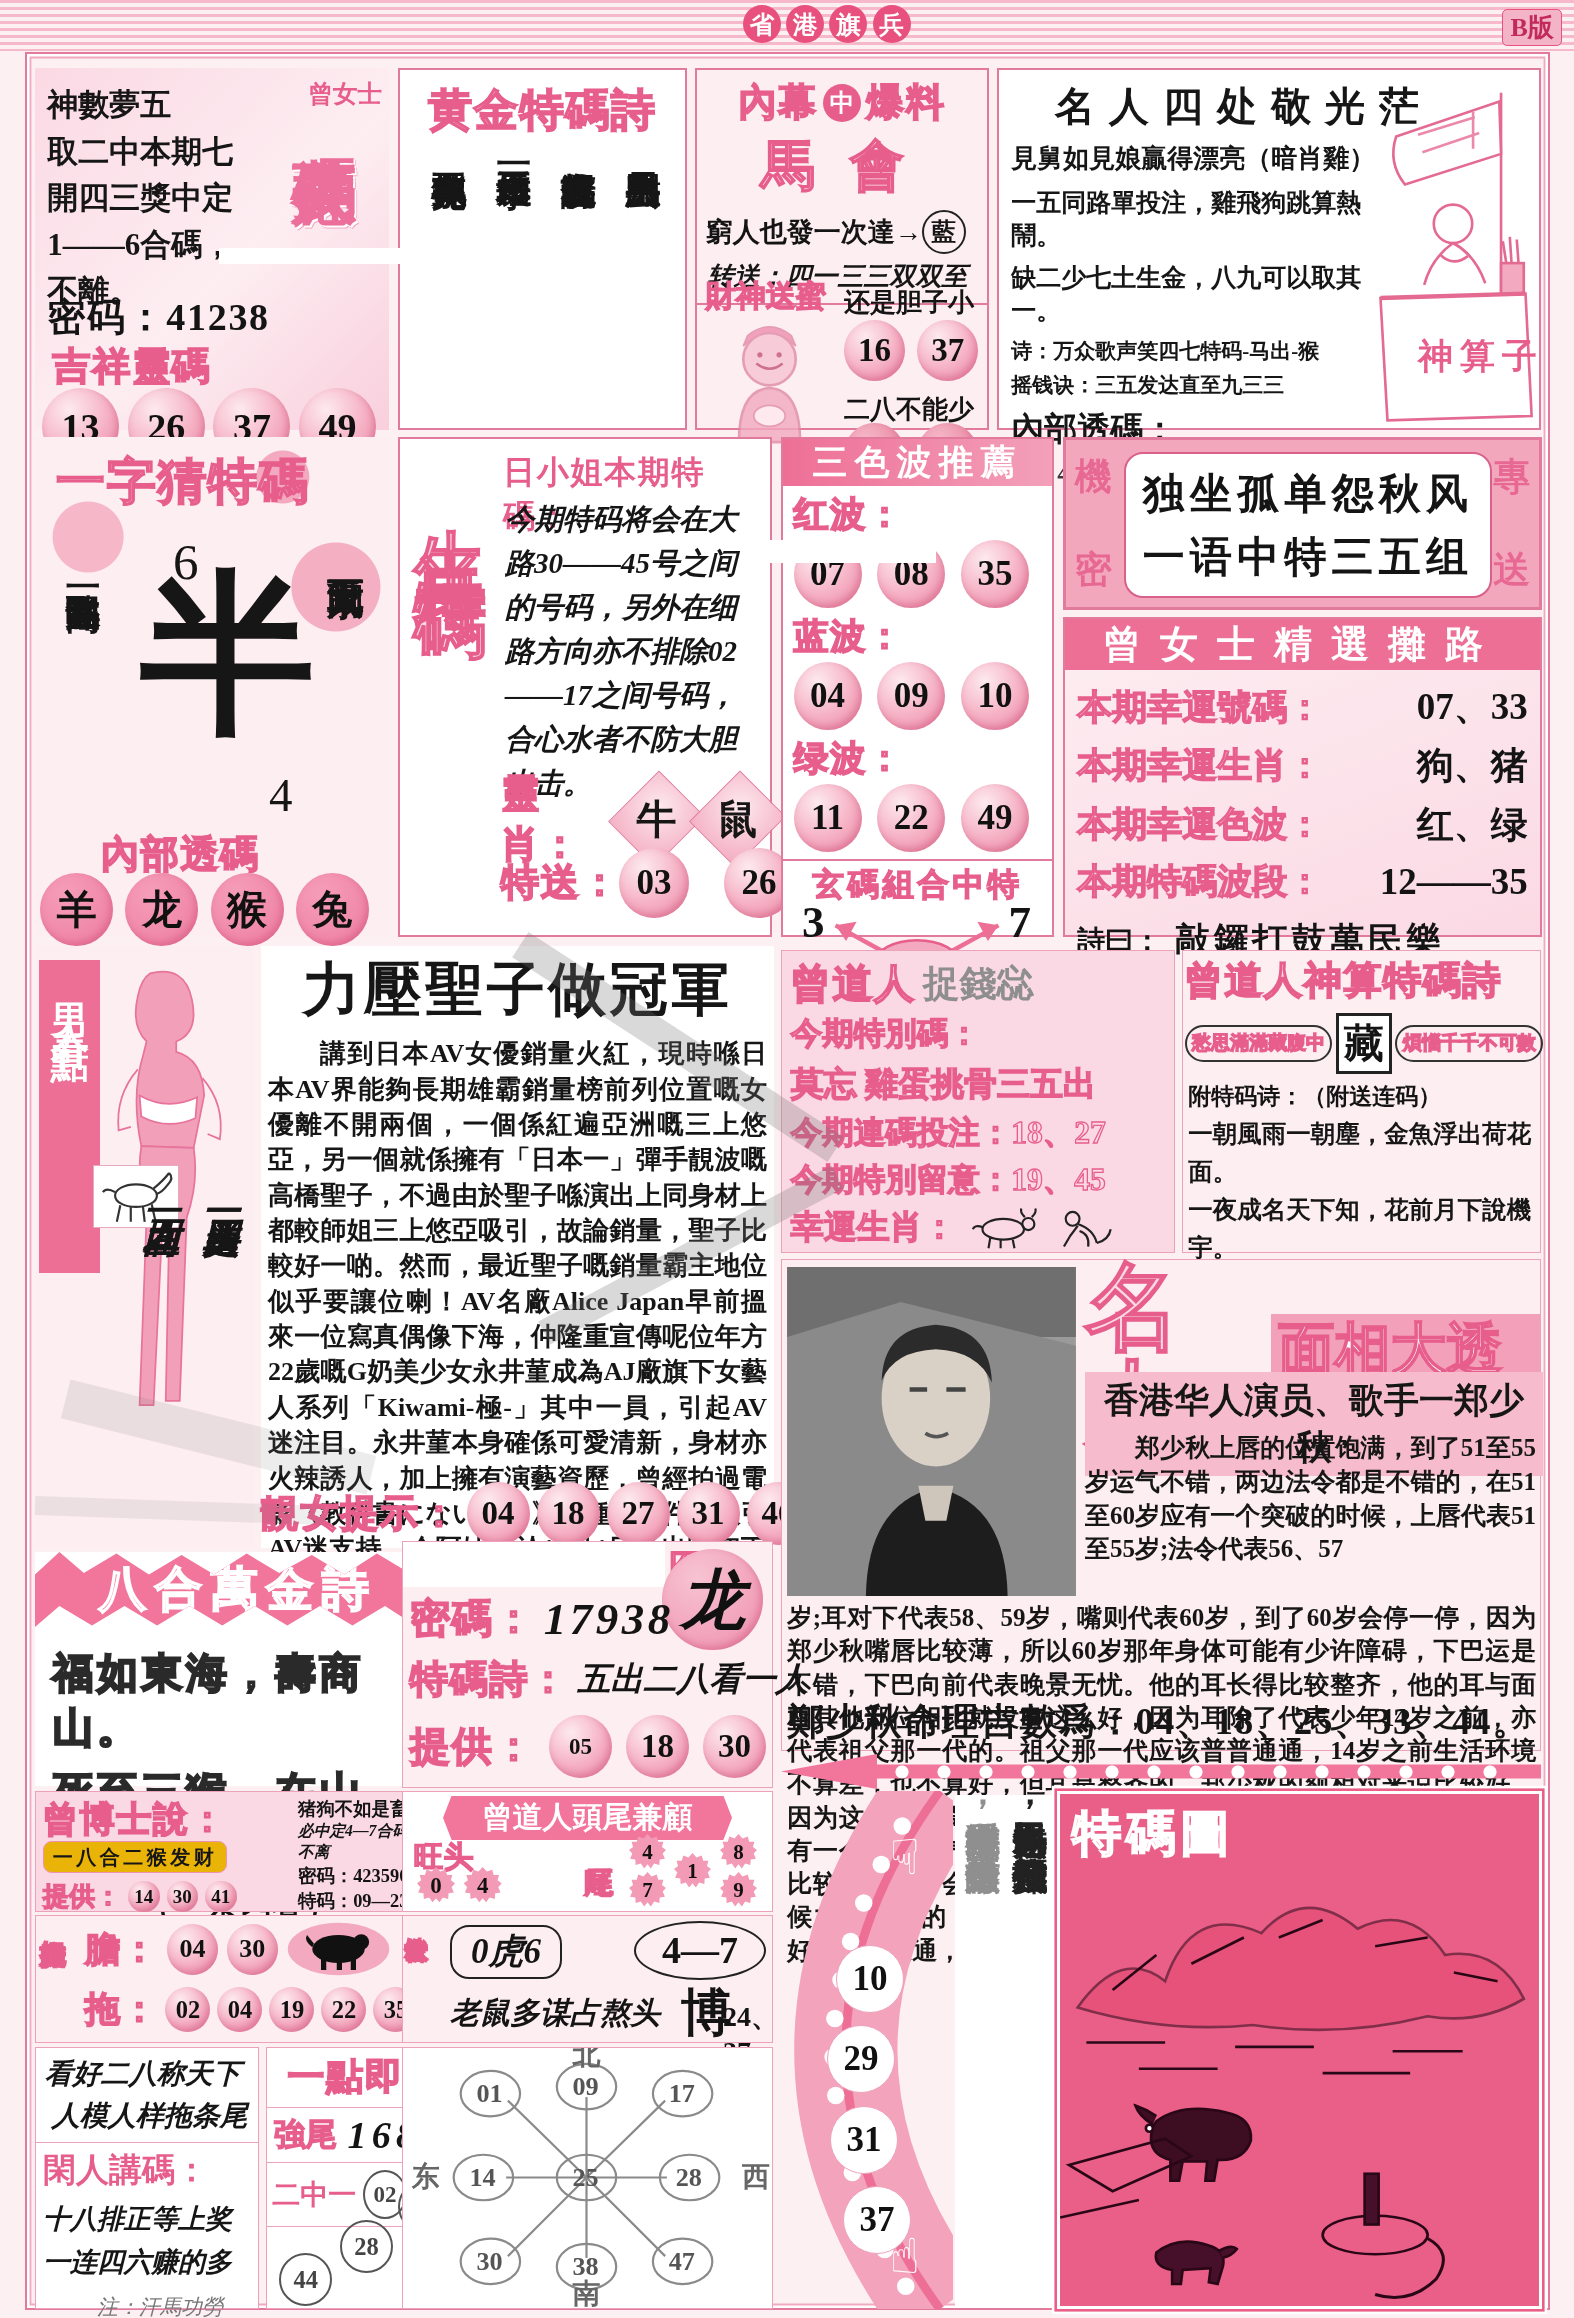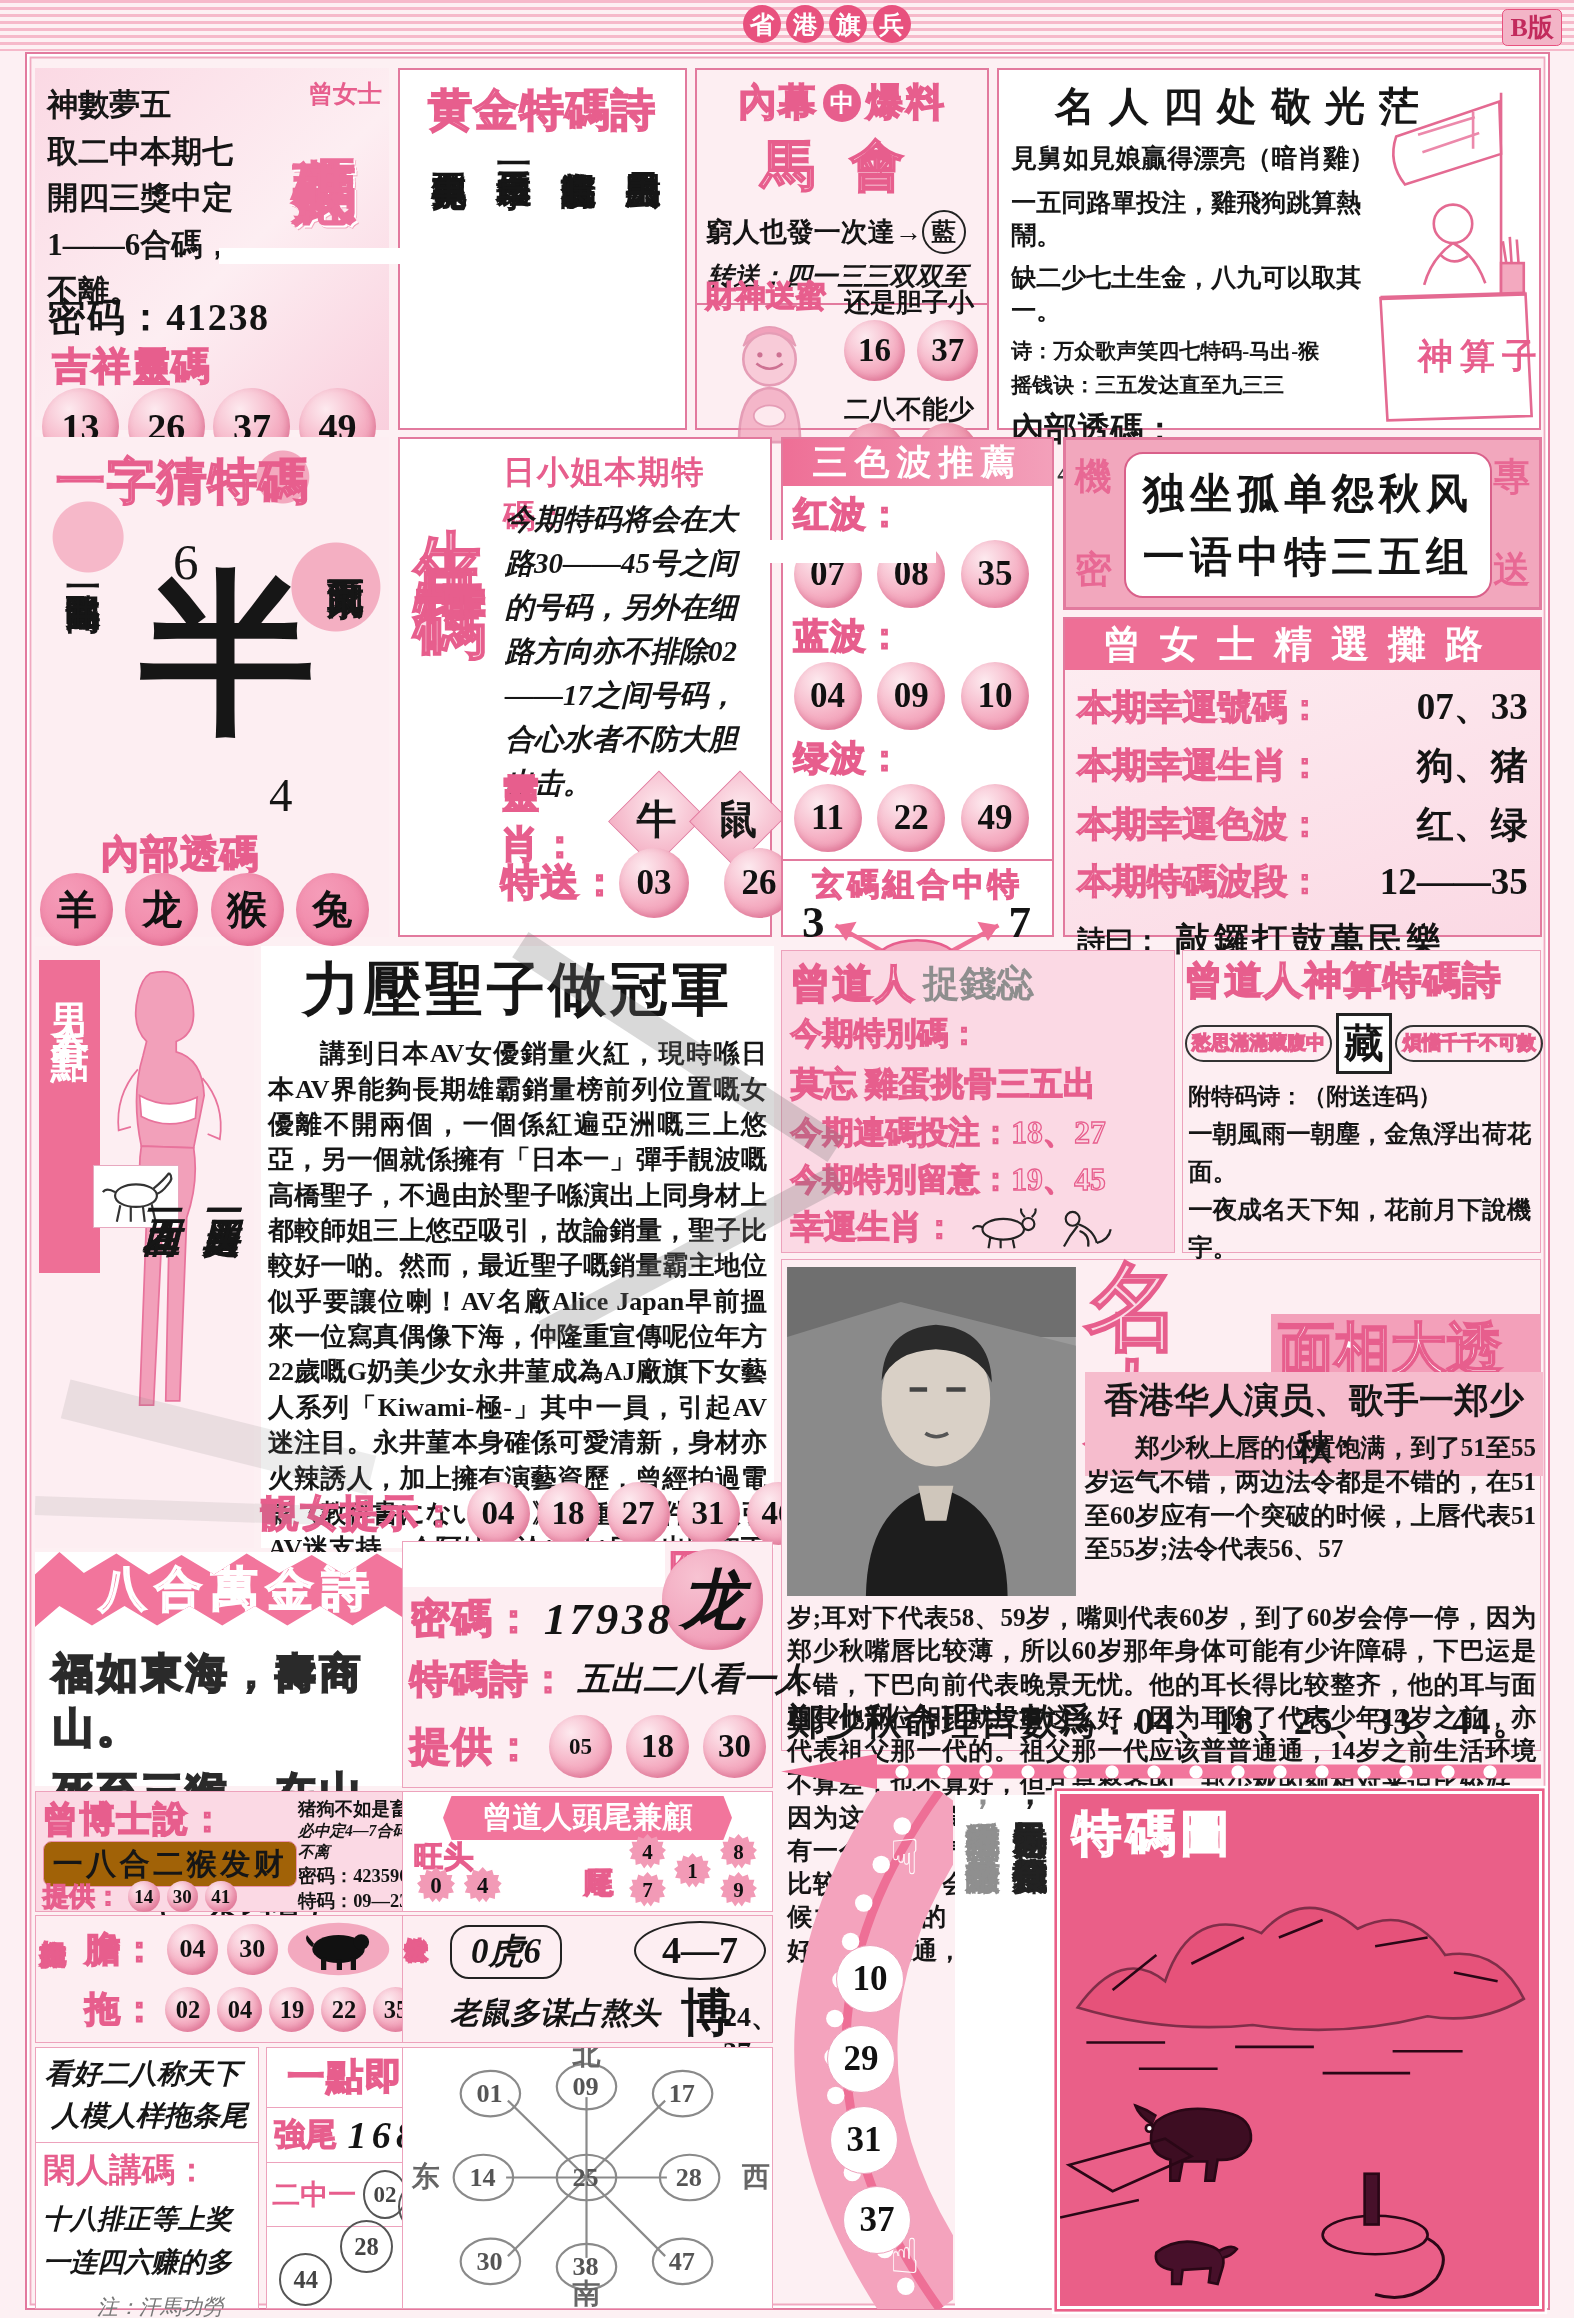--- a/index.html
+++ b/index.html
@@ -394,21 +394,21 @@
        display:flex;align-items:center;justify-content:center;">
     <span class="bub" style="font-size:47px;-webkit-text-stroke-color:#fff;color:#f2759c;letter-spacing:8.7px;">八合萬金詩</span>
   </div>
   <div class="bubD" style="font-size:41px;margin:19px 0 0 17.5px;letter-spacing:3.5px;">福如東海，壽商山。</div>
   <div class="bubD" style="font-size:41px;margin:8.7px 0 0 17.5px;letter-spacing:3.5px;">死至三猴，在山頭。</div>
   <div class="blk" style="font-size:33px;margin:10.5px 0 0 105px;">（三亲四眷）</div>
 </div>
 
 <div class="box pbl" style="left:35px;top:1791px;width:407px;height:121px;background:#fbd9e4;">
   <div class="bub" style="font-size:35px;margin:3.5px 0 0 7px;">曾博士說：</div>
-  <div style="position:absolute;left:7px;top:49px;background:#a16207;border:1.7px solid #ec93b1;border-radius:8.7px;font-size:30px;font-weight:bold;padding:1.7px 8.7px;letter-spacing:3.5px;">一八合二猴发财</div>
+  <div style="position:absolute;left:7px;top:49px;background:#eab308;border:1.7px solid #ec93b1;border-radius:8.7px;font-size:20px;font-weight:bold;padding:1.7px 8.7px;letter-spacing:3.5px;">一八合二猴发财</div>
   <div class="row" style="position:absolute;left:7px;top:87px;gap:7px;">
     <span class="bubS" style="font-size:26px;">提供：</span>
     <div class="ball" style="width:31.5px;height:31.5px;font-size:19px;">14</div>
     <div class="ball" style="width:31.5px;height:31.5px;font-size:19px;">30</div>
     <div class="ball" style="width:31.5px;height:31.5px;font-size:19px;">41</div>
   </div>
   <div style="position:absolute;left:262px;top:3.5px;width:140px;">
     <div class="blk" style="font-size:18.4px;">猪狗不如是畜生</div>
     <div class="hand" style="font-size:15.7px;font-weight:bold;">必中定4—7合码，不离</div>
     <div class="blk" style="font-size:18.4px;">密码：423590</div>

